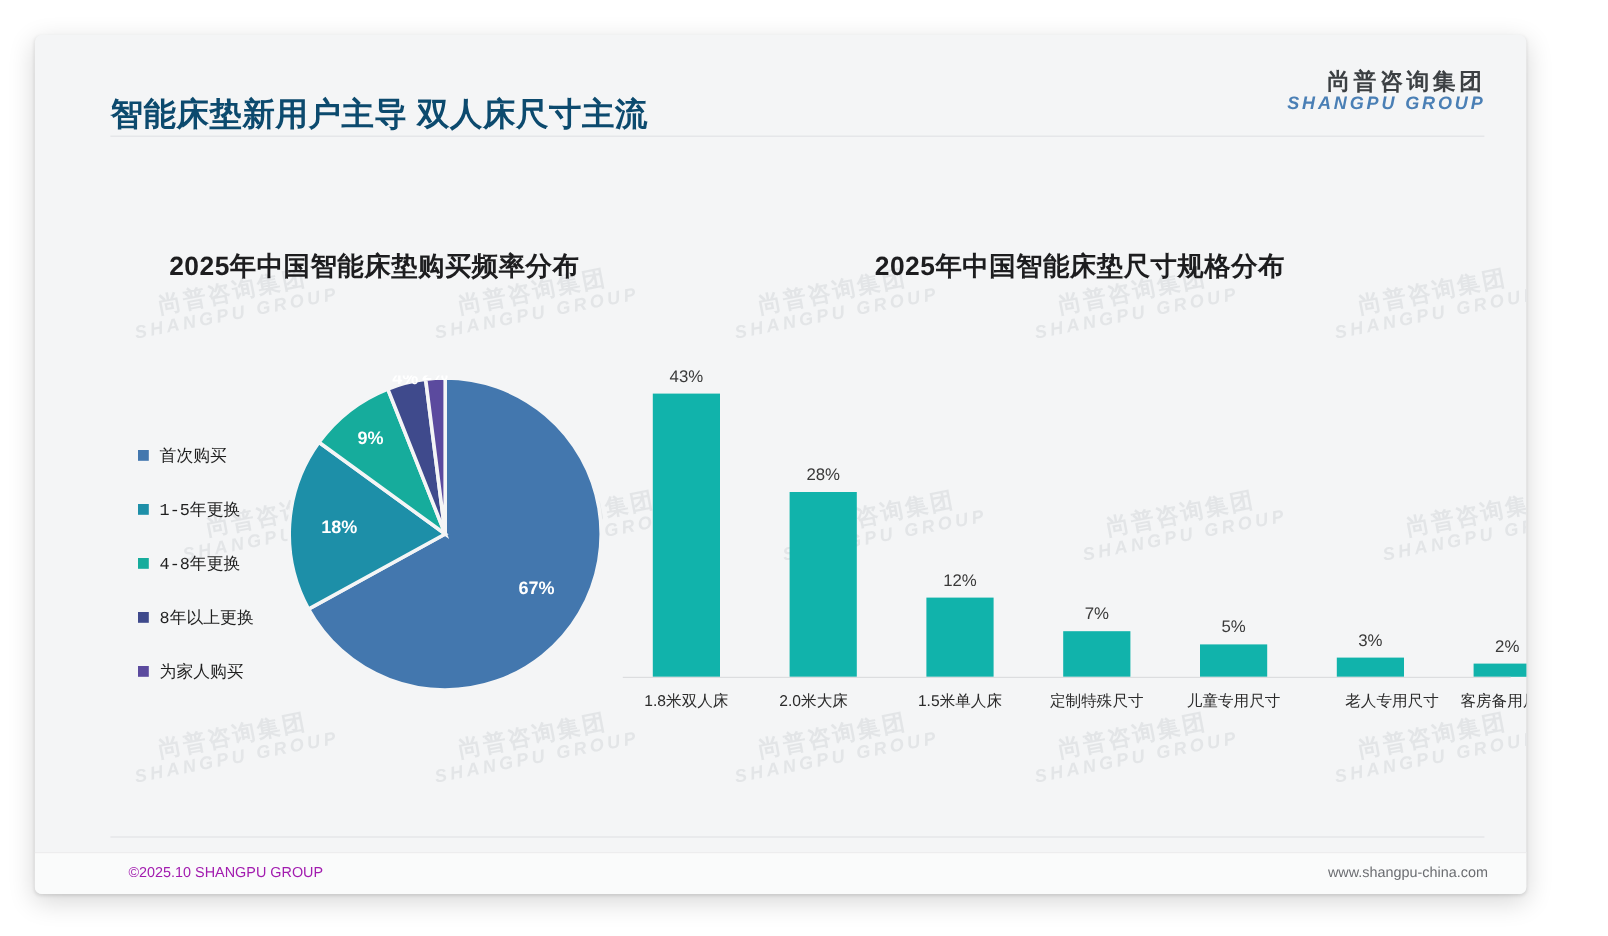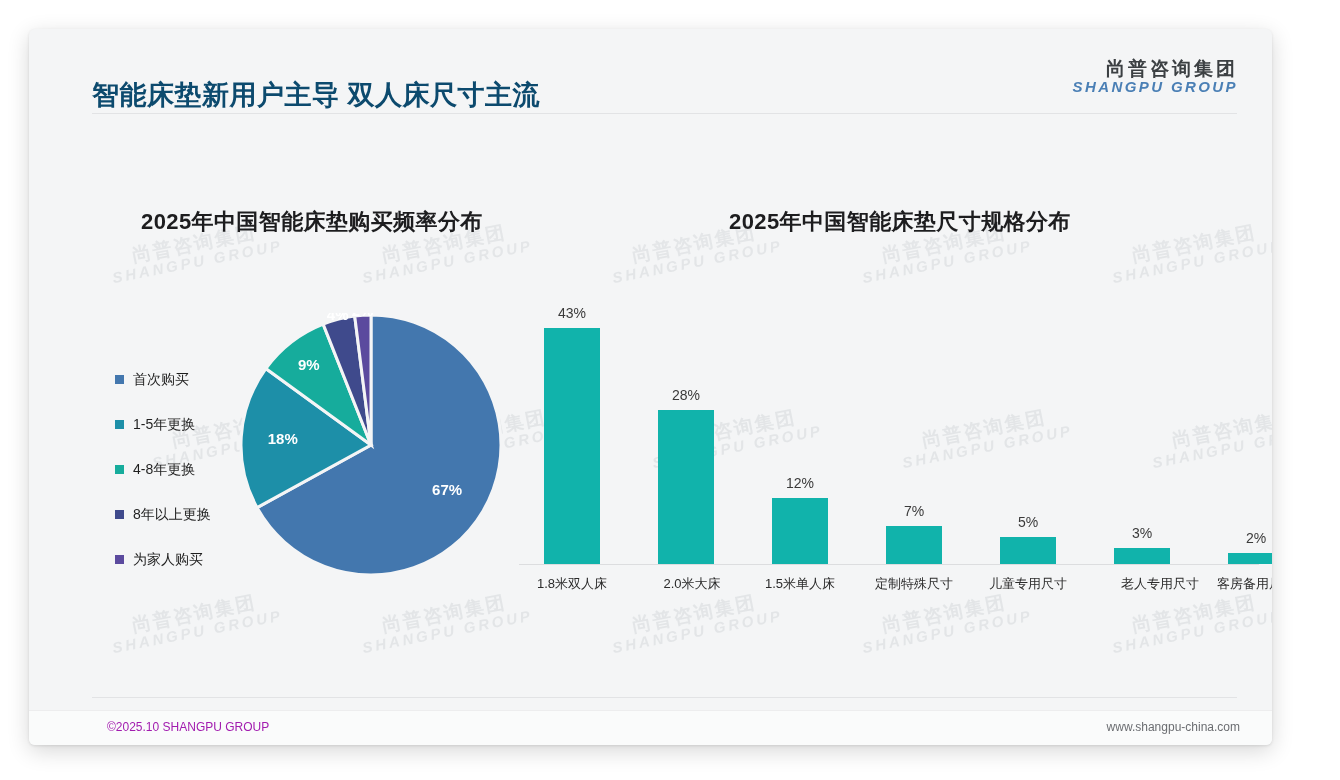--- a/index.html
+++ b/index.html
@@ -130,20 +130,21 @@
     position: absolute;
     left: 36px;
     top: 78px;
     width: 128px;
   }
   .legend-row {
     display: flex;
     align-items: center;
     height: 25px;
     margin-bottom: 20px;
+    font-family: Liberation Mono, monospace;
   }
   .legend-swatch {
     width: 9px;
     height: 9px;
     flex: 0 0 9px;
     margin-right: 9px;
   }
   .legend-label {
     font-size: 14px;
     color: #1f1f1f;
@@ -410,21 +411,21 @@
           <div class="bar-rect" style="height: 16px; background: rgb(17, 179, 171);"></div>
         </div>
         <div class="bar-col" style="left: 704px;">
           <div class="bar-value">2%</div>
           <div class="bar-rect" style="height: 11px; background: rgb(17, 179, 171);"></div>
         </div>
       </div>
     <div class="bar-baseline"></div>
     <div id="bar-cats">
         <div class="bar-cat" style="left: 20px;">1.8米双人床</div>
-        <div class="bar-cat" style="left: 140px;">2.0米大床</div>
+        <div class="bar-cat" style="left: 126px;">2.0米大床</div>
         <div class="bar-cat" style="left: 248px;">1.5米单人床</div>
         <div class="bar-cat" style="left: 362px;">定制特殊尺寸</div>
         <div class="bar-cat" style="left: 476px;">儿童专用尺寸</div>
         <div class="bar-cat" style="left: 590px; text-align: right;">老人专用尺寸</div>
         <div class="bar-cat" style="left: 704px;">客房备用尺寸</div>
       </div>
   </div>
 
   <div class="sample-divider"></div>
   <div class="sample-note">样本：智能床垫行业市场调研样本量N=1184，于2025年8月通过尚普咨询调研获得</div>

